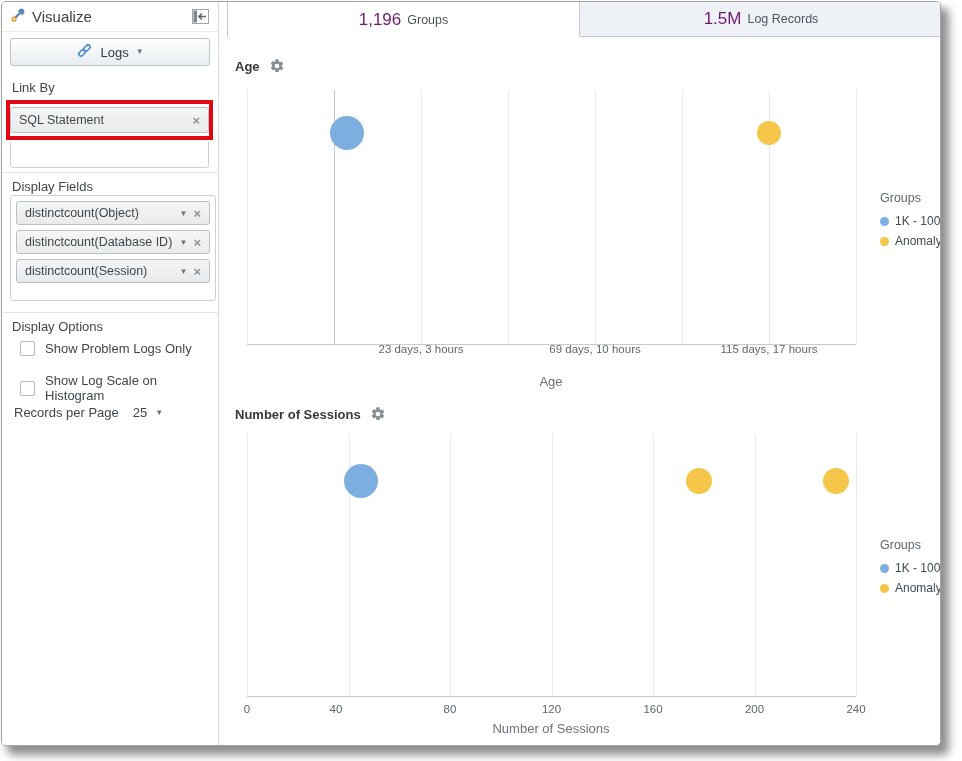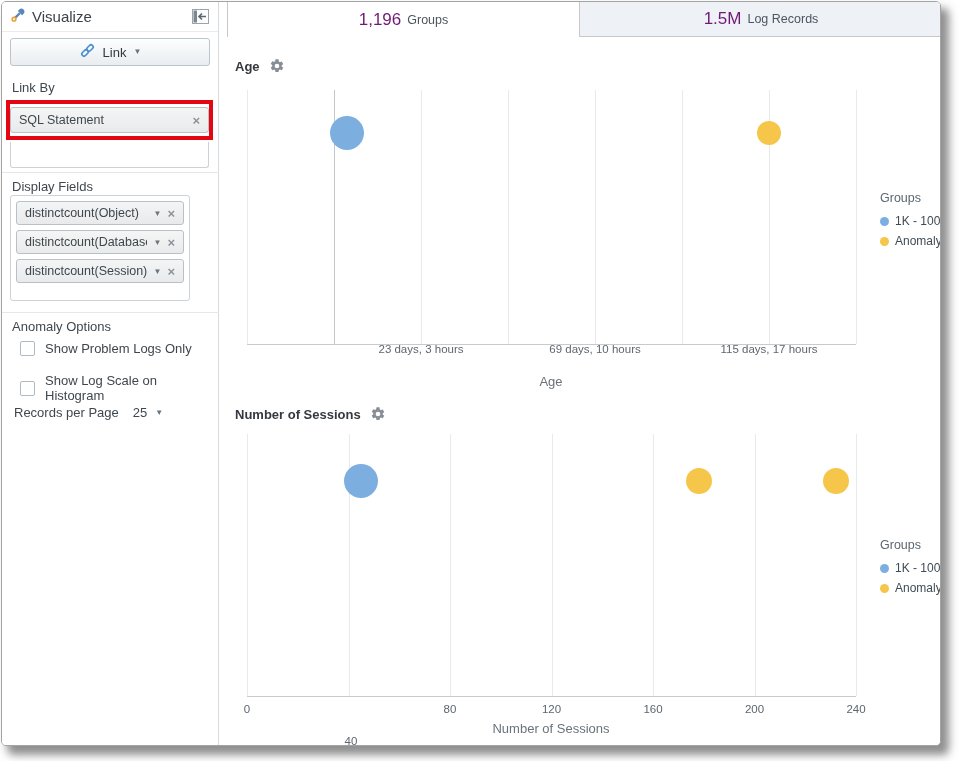--- a/index.html
+++ b/index.html
@@ -38,21 +38,21 @@
   }
   .pill .txt { font-size:12.5px; color:#3f474e; flex:1; overflow:hidden; white-space:nowrap; }
   .pill .x { font-size:13px; font-weight:bold; color:#8a939b; margin-left:6px; cursor:pointer; }
   .pill .dd { font-size:8px; color:#68747e; margin-left:6px; cursor:pointer; }
 
   .linkby-pill-wrap { position:absolute; left:8px; top:105px; width:199px; z-index:6; }
   .linkby-empty { position:absolute; left:8px; top:140px; width:199px; height:26px; background:#fff; border:1px solid #ccd2d7; border-radius:0 0 3px 3px; border-top:none; }
 
   .hdiv { position:absolute; left:0; width:217px; border-top:1px solid #e7e7e7; }
 
-  .fields-box { position:absolute; left:8px; top:193px; width:180px; height:106px; border:1px solid #ccd2d7; border-radius:3px; background:#fff; padding:5px; }
+  .fields-box { position:absolute; left:8px; top:193px; width:206px; height:106px; border:1px solid #ccd2d7; border-radius:3px; background:#fff; padding:5px; }
   .fields-box .pill { margin-bottom:5px; height:24px; }
 
   .chk-row { position:absolute; left:18px; display:flex; align-items:center; gap:10px; }
   .chk { width:15px; height:15px; background:#fff; border:1px solid #b2bac1; border-radius:2px; cursor:pointer; flex:0 0 auto; }
   .chk-lbl { font-size:13px; color:#3f474e; }
 
   .rpp-row { position:absolute; left:12px; top:403px; display:flex; align-items:center; gap:8px; }
   .rpp-lbl { font-size:13px; color:#3f474e; }
   .rpp-val { font-size:13px; color:#3f474e; margin-left:6px; cursor:pointer; }
 
@@ -112,21 +112,21 @@
 
       <div class="link-btn">
         <span>
           <svg width="17" height="15" viewBox="0 0 24 20">
             <g transform="rotate(-45 12 10)" stroke="#4a90d2" fill="none" stroke-width="2.4">
               <rect x="2" y="7" width="10" height="6" rx="3"></rect>
               <rect x="12" y="7" width="10" height="6" rx="3"></rect>
             </g>
           </svg>
         </span>
-        <span class="lbl">Link</span>
+        <span class="lbl">Logs</span>
         <span class="caret">▼</span>
       </div>
 
       <div class="sb-label" style="top:78px;">Link By</div>
 
       <div class="red-frame"></div>
       <div class="linkby-pill-wrap">
         <div class="pill">
           <span class="txt">SQL Statement</span>
           <span class="x">×</span>
@@ -149,21 +149,21 @@
           <span class="x">×</span>
         </div>
         <div class="pill">
           <span class="txt">distinctcount(Session)</span>
           <span class="dd">▼</span>
           <span class="x">×</span>
         </div>
       </div>
 
       <div class="hdiv" style="top:310px;"></div>
-      <div class="sb-label" style="top:317px;">Anomaly Options</div>
+      <div class="sb-label" style="top:317px;">Display Options</div>
 
       <div class="chk-row" style="top:339px;">
         <span class="chk"></span>
         <span class="chk-lbl">Show Problem Logs Only</span>
       </div>
       <div class="chk-row" style="top:371px;">
         <span class="chk"></span>
         <span class="chk-lbl">Show Log Scale on Histogram</span>
       </div>
 
@@ -240,21 +240,21 @@
           <div class="gridline" style="left: 304.5px;"></div>
           <div class="gridline" style="left: 406px;"></div>
           <div class="gridline" style="left: 507.5px;"></div>
           <div class="gridline" style="left: 609px;"></div>
           <div class="bubble" title="1K - 100K" style="height: 34px; width: 34px; left: 97.2px; top: 30.1px; background: rgb(124, 175, 223);"></div>
           <div class="bubble" title="Anomaly" style="height: 26px; width: 26px; left: 438.7px; top: 34.1px; background: rgb(245, 198, 74);"></div>
           <div class="bubble" title="Anomaly" style="height: 26px; width: 26px; left: 575.7px; top: 34.1px; background: rgb(245, 198, 74);"></div>
         </div>
       <div class="ticks" id="ticks1" style="left:20px; top:701px; width:609px;">
           <span class="tick-lbl" style="left: 0px;">0</span>
-          <span class="tick-lbl" style="left: 104px; margin-top: 32px;">40</span>
+          <span class="tick-lbl" style="left: 89px;">40</span>
           <span class="tick-lbl" style="left: 203px;">80</span>
           <span class="tick-lbl" style="left: 304.5px;">120</span>
           <span class="tick-lbl" style="left: 406px;">160</span>
           <span class="tick-lbl" style="left: 507.5px;">200</span>
           <span class="tick-lbl" style="left: 609px;">240</span>
         </div>
       <div class="axis-title" style="left:324px; top:719px;">Number of Sessions</div>
       <div class="legend" id="legend1" style="left:653px; top:536px;">
           <div class="legend-title">Groups</div>
           <div class="legend-row">

